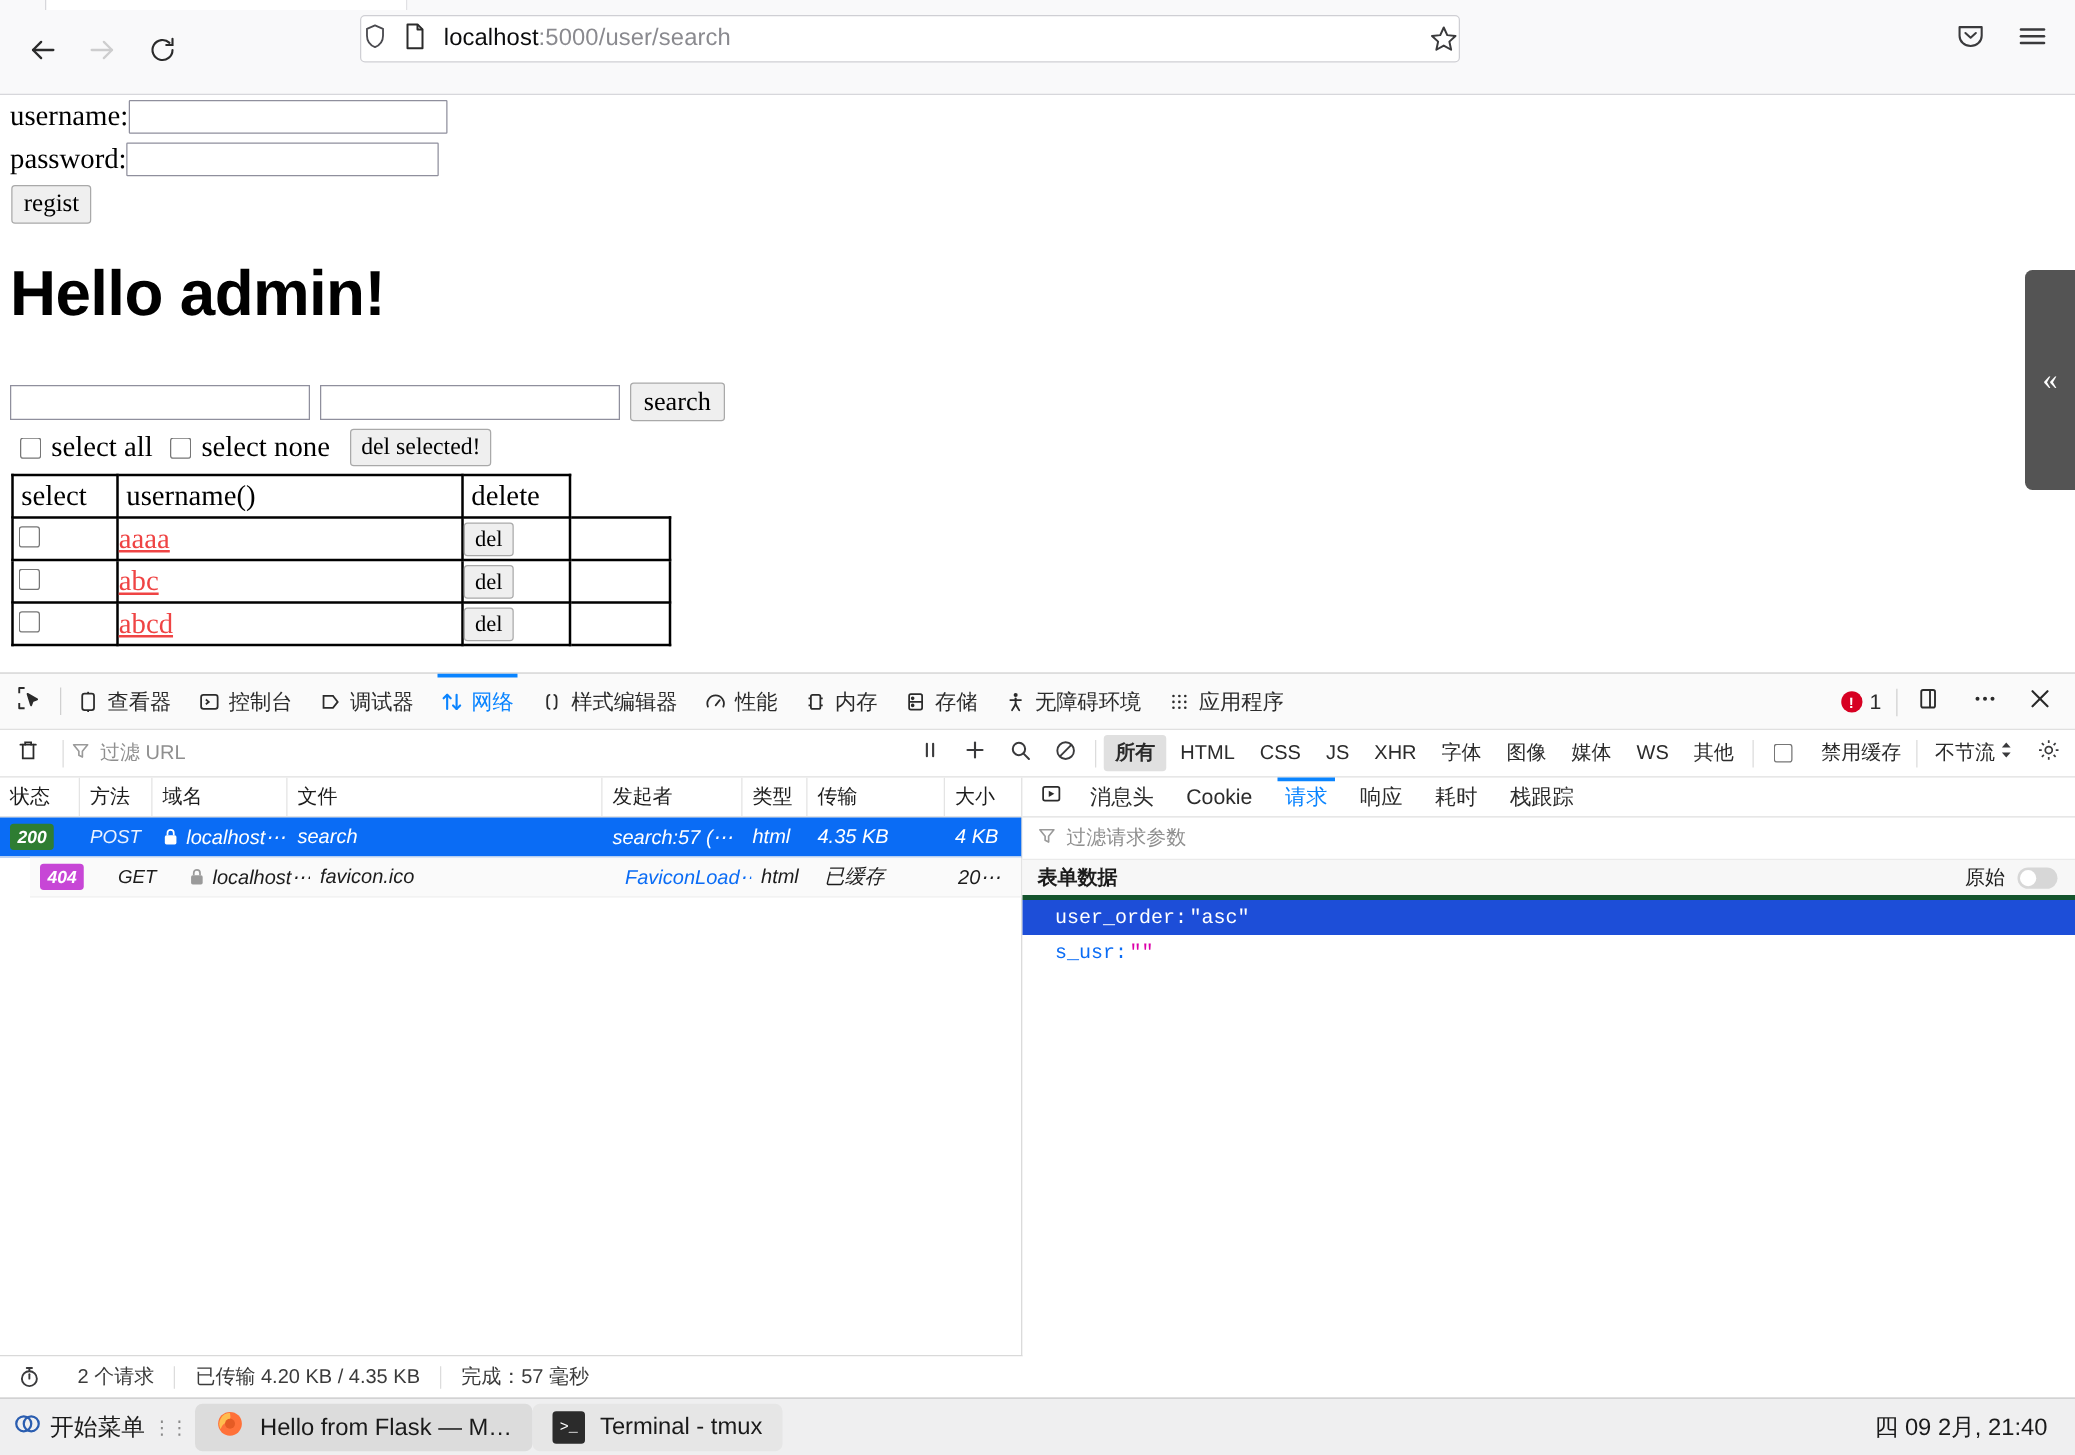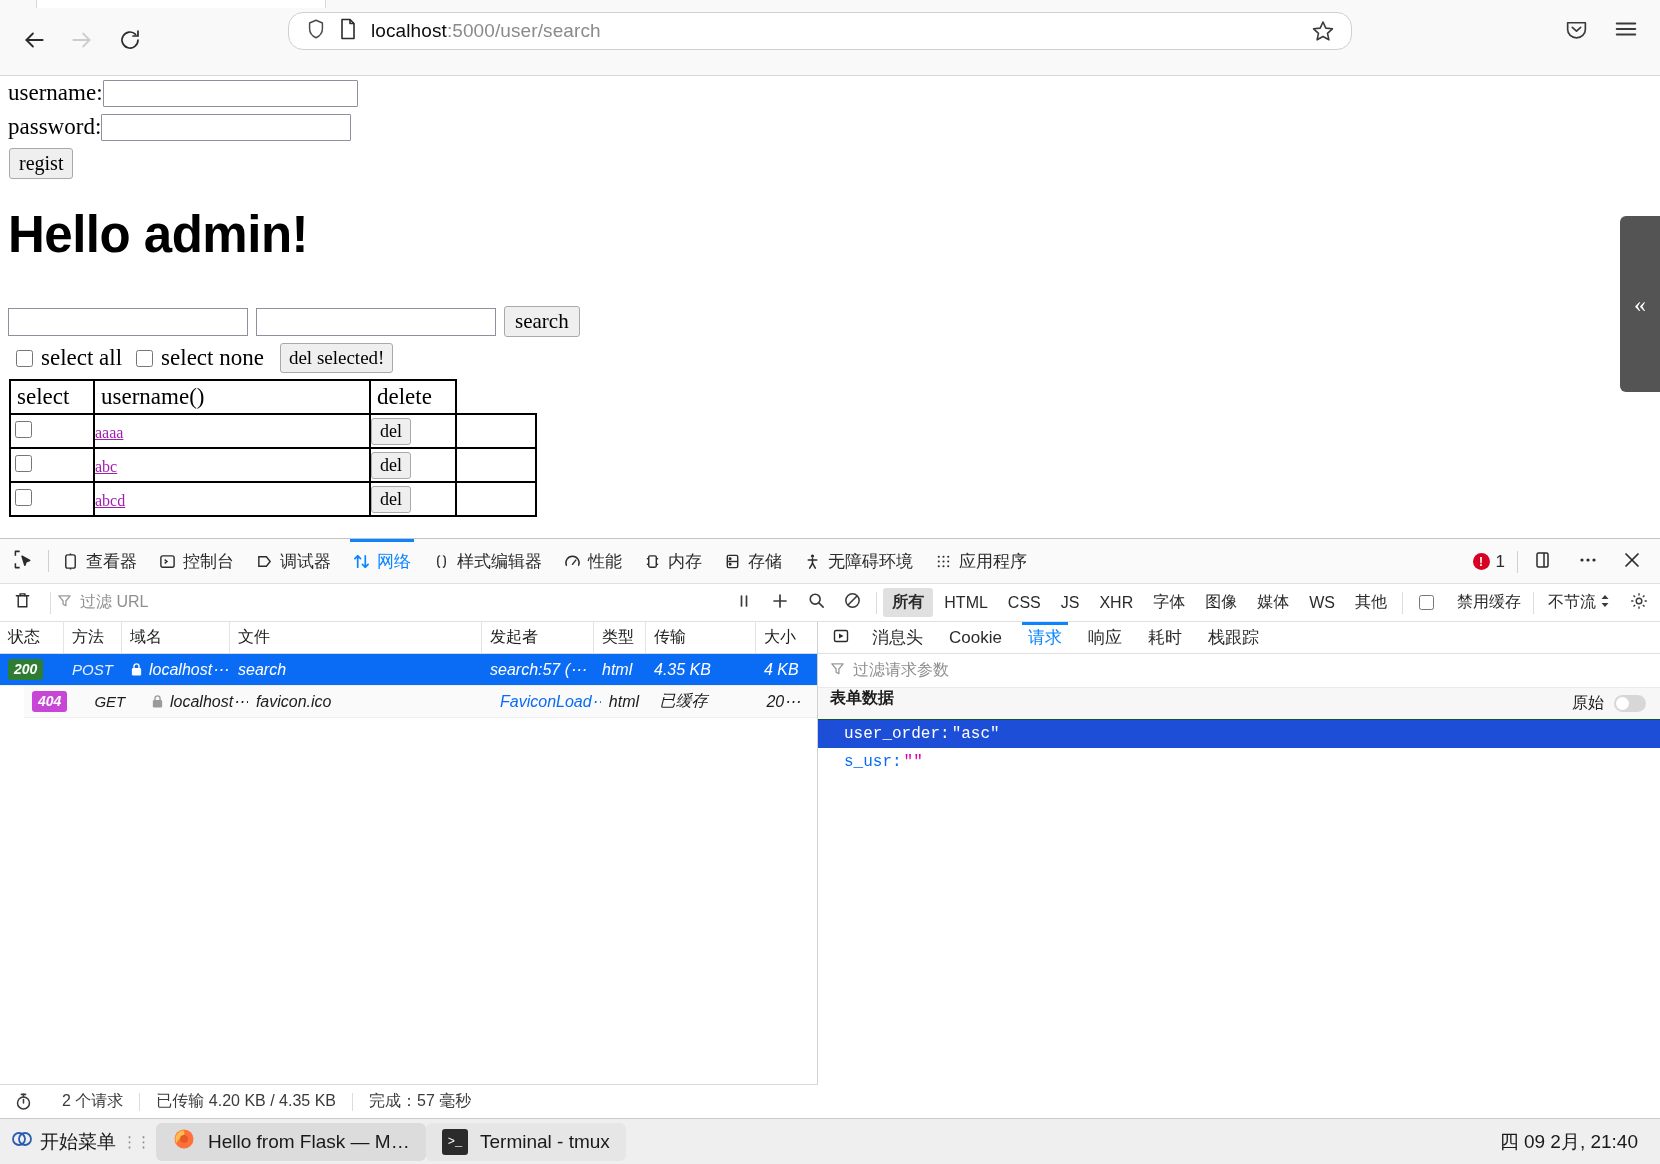--- a/index.html
+++ b/index.html
@@ -33,26 +33,26 @@
     width: 40px; height: 40px; margin-left: 8px;
     display: flex; align-items: center; justify-content: center;
     border-radius: 4px; cursor: pointer;
   }
   .nav-btn:first-child { margin-left: 14px; }
   .nav-btn svg { display: block; }
   .nav-btn.disabled svg { opacity: 0.45; }
 
   .urlbar {
     position: absolute; left: 288px; top: 12px;
-    width: 1064px; height: 38px;
+    width: 880px; height: 38px;
     background: #ffffff;
     border: 1px solid #cfcfd4;
-    border-radius: 15px;
+    border-radius: 4px;
     display: flex; align-items: center;
-    padding: 0 16px;
+    padding: 0 0;
   }
   .urlbar .shield { margin-right: 12px; flex: 0 0 auto; }
   .urlbar .pagedoc { margin-right: 14px; flex: 0 0 auto; }
   .url-text {
     flex: 1 1 auto;
     font-size: 19px; color: #8a8a8f;
     white-space: nowrap; overflow: hidden;
     letter-spacing: 0.1px;
   }
   .url-text b { color: #0c0c0d; font-weight: 400; }
@@ -159,21 +159,21 @@
   table.users th {
     font-weight: 400; text-align: left;
     padding: 1px 6px;
   }
   th.c-select { width: 84px; }
   th.c-user   { width: 276px; }
   th.c-del    { width: 86px; }
   td.c-select { text-align: left; padding-left: 8px; }
   td.c-select input { width: 17px; height: 17px; }
   td.c-user { padding-left: 6px; }
-  td.c-user a { color: #a21caf; text-decoration: underline; font-size: 16px; text-align: right; }
+  td.c-user a { color: #ef4444; text-decoration: underline; font-size: 23px; text-align: right; }
   td.c-del { padding-left: 4px; border-right: none; }
   td.c-pad { border-left: none; width: 80px; }
   .del-btn {
     background: #efefef; border: 1px solid #a9a9a9; border-radius: 3px;
     font-family: "Liberation Serif", serif; font-size: 18px;
     padding: 2px 8px; cursor: pointer;
   }
 
   
   .side-handle {
@@ -329,25 +329,25 @@
     content: ""; position: absolute; top: 0; left: 6px; right: 6px;
     height: 3px; background: #0a84ff;
   }
   .det-filter {
     height: 34px; display: flex; align-items: center; gap: 8px;
     padding-left: 12px;
     border-bottom: 1px solid #eaeaea;
     font-size: 16px; color: #8f8f8f;
   }
   .det-section {
-    height: 32px; display: flex; 
+    height: 32px; display: flex; align-items: center;
     justify-content: space-between;
     padding: 0 14px 0 12px;
     background: #f7f7f7;
-    border-bottom: 1px solid #14532d;
+    border-bottom: 4px solid #14532d;
     font-size: 16px; font-weight: 600; color: #1c1c1c;
   }
   .det-sec-right { display: flex; align-items: center; gap: 10px; font-weight: 400; font-size: 16px;}
   .toggle {
     width: 32px; height: 17px; border-radius: 9px;
     background: #d7d7d7; position: relative; cursor: pointer;
   }
   .toggle::after {
     content: ""; position: absolute; top: 2px; left: 2px;
     width: 13px; height: 13px; border-radius: 50%; background: #fff;

